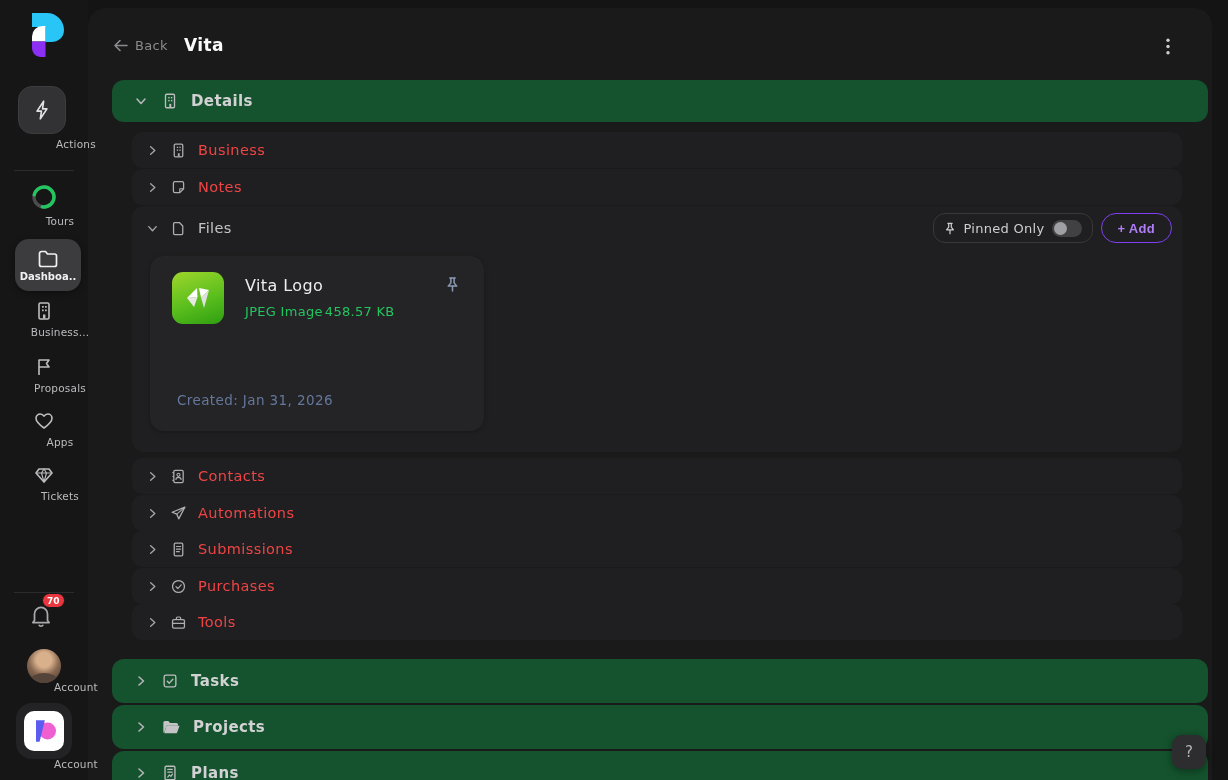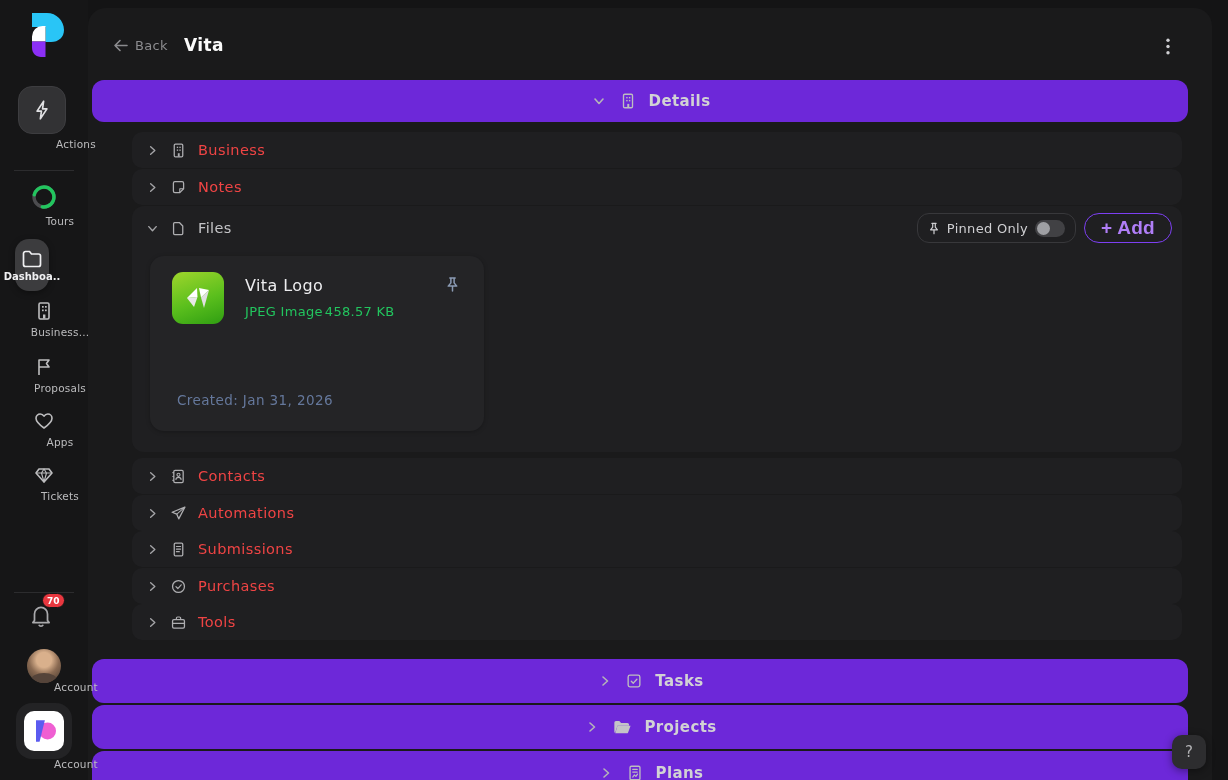--- a/index.html
+++ b/index.html
@@ -24,21 +24,21 @@
     display:flex; align-items:center; justify-content:center; cursor:pointer;
   }
   .side-label {
     position:absolute; left:0; width:88px; text-align:center;
     font-size:10.5px; color:#bcbcbe; letter-spacing:.2px;
     white-space:nowrap; overflow:hidden;margin-left:32px;
   }
   .divider { position:absolute; left:14px; width:60px; height:1px; background:#2c2c2e; }
   .side-item { position:absolute; left:0; width:88px; display:flex; flex-direction:column; align-items:center; cursor:pointer; }
   .selected-item {
-    position:absolute; left:15px; top:239px; width:34px; height:52px;
+    position:absolute; left:15px; top:239px; width:66px; height:52px;
     background:#3c3c3e; border-radius:14px;
     display:flex; flex-direction:column; align-items:center; justify-content:center;
     gap:2px; cursor:pointer; box-shadow:0 2px 6px rgba(0,0,0,.35);
   }
   .selected-item .lbl { font-size:10px; font-weight:bold; color:#f0f0f2; }
   .bell-wrap { position:absolute; left:28px; top:602px; cursor:pointer; }
   .badge {
     position:absolute; left:14px; top:-9px; min-width:21px; height:15px;
     background:#e8373f; border-radius:8px; color:#fff; font-size:9px; font-weight:bold;
     display:flex; align-items:center; justify-content:center; padding:0 4px;
@@ -60,22 +60,22 @@
   
   .panel {
     position:absolute; left:88px; top:8px; width:1124px; height:772px;
     background:#1a1a1b; border-radius:18px 18px 0 0; z-index:2;
   }
   .hdr-back { position:absolute; left:25px; top:30px; display:flex; align-items:center; gap:7px; color:#8b8b8e; font-size:13px; cursor:pointer; letter-spacing:.3px; }
   .hdr-title { position:absolute; left:96px; top:27px; font-size:17px; font-weight:bold; color:#fafafa; letter-spacing:.4px; }
   .kebab { position:absolute; right:38px; top:26px; color:#cfcfd2; font-size:17px; cursor:pointer; line-height:1; padding:4px; }
 
   .card {
-    position:absolute; left:4px; width:1096px; background:#6d28d9; border-radius:12px;
-    display:flex; align-items:center; cursor:pointer;justify-content:center;
+    position:absolute; left:24px; width:1096px; background:#14532d; border-radius:12px;
+    display:flex; align-items:center; cursor:pointer;
   }
   .card .chev { margin-left:22px; }
   .card .sec-icon { margin-left:13px; }
   .card .sec-label { margin-left:12px; font-size:15px; font-weight:600; color:#d2d2d4; letter-spacing:.4px; }
 
   .subrows { position:absolute; left:44px; top:124px; width:1050px; }
   .subrow {
     position:absolute; left:0; width:1050px; height:36px; background:#1f1f21; border-radius:10px;
     display:flex; align-items:center; cursor:pointer;
   }
@@ -95,21 +95,21 @@
   .pill {
     height:30px; display:flex; align-items:center; border:1px solid #38383b; border-radius:12px;
     padding:0 10px; gap:7px; color:#cfcfd2; font-size:13px; letter-spacing:.3px; cursor:pointer;
     background:#1f1f21;
   }
   .toggle { width:30px; height:17px; border-radius:9px; background:#414144; position:relative; cursor:pointer; }
   .toggle .knob { position:absolute; left:2px; top:2px; width:13px; height:13px; border-radius:50%; background:#9fa0a4; }
   .dim { color:#8b8b8e; }
   .add-btn {
     height:30px; padding:8px 16px; border-radius:16px; border:1.5px solid #7d3ff2;
-    color:#b07ef7; font-size:19px; font-weight:600; letter-spacing:.3px;
+    color:#b07ef7; font-size:13px; font-weight:600; letter-spacing:.3px;
     display:flex; align-items:center; background:transparent; cursor:pointer;
   }
 
   .file-card {
     position:absolute; left:18px; top:50px; width:334px; height:175px;
     background:#242426; border-radius:14px; cursor:pointer;
     box-shadow:0 1px 4px rgba(0,0,0,.25);
   }
   .thumb {
     position:absolute; left:22px; top:16px; width:52px; height:52px; border-radius:11px;

